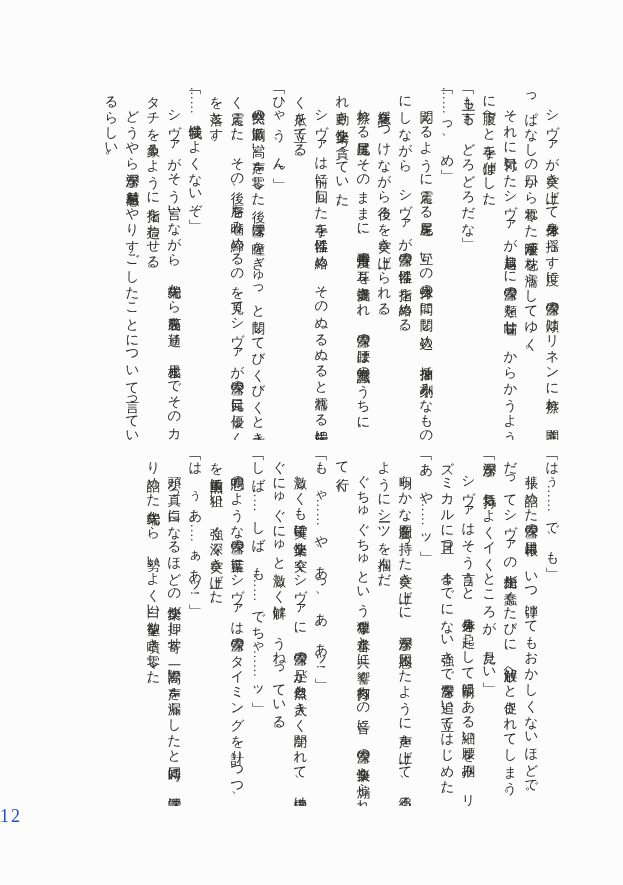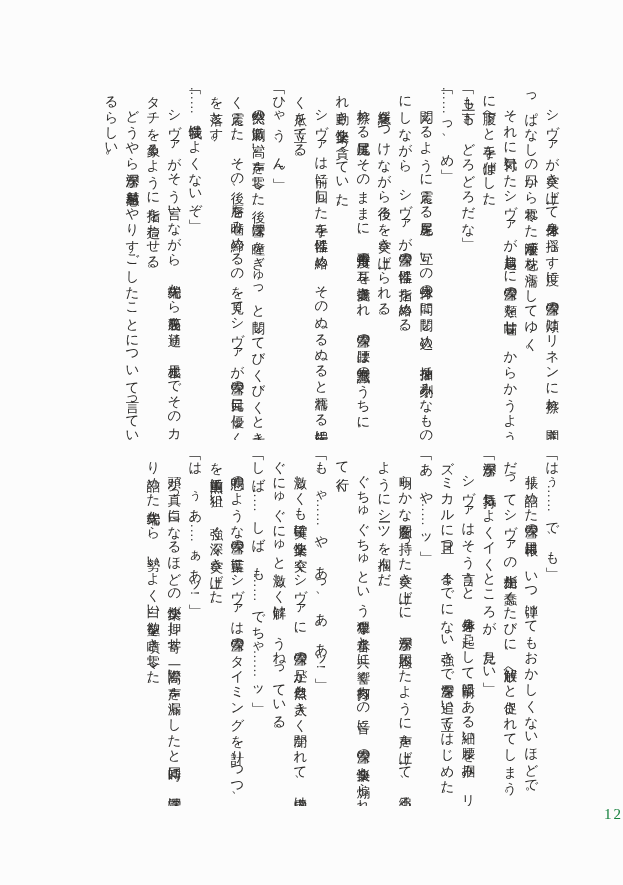--- a/index.html
+++ b/index.html
@@ -29,24 +29,24 @@
   }
   .text-block.top { top: 86px; }
   .text-block.bottom { top: 452px; }
   .para { margin: 0; padding: 0; }
   .para.indent { text-indent: 13.5px; }
   .page-number {
     position: absolute;
     top: 806px;
     left: 0;
     width: 100%;
-    text-align: right;
-    font-size: 15px;
+    text-align: left;
+    font-size: 18px;
     letter-spacing: 2px;
-    color: #15803d;
+    color: #1d4ed8;
   }
 </style>
 </head>
 <body>
 
 <div class="page">
   <div class="text-block top">
       <p class="para indent">シヴァが突き上げて身体を揺らす度に、深雪の頬はリネンに擦れ、開きっぱなしの口から零れた唾液が枕を濡らしてゆく。</p>
       <p class="para indent">それに気付いたシヴァが肩越しに深雪の頬を甘噛し、からかうように下腹へと手を伸ばした。</p>
       <p class="para">「上も下も、どろどろだな」</p>

